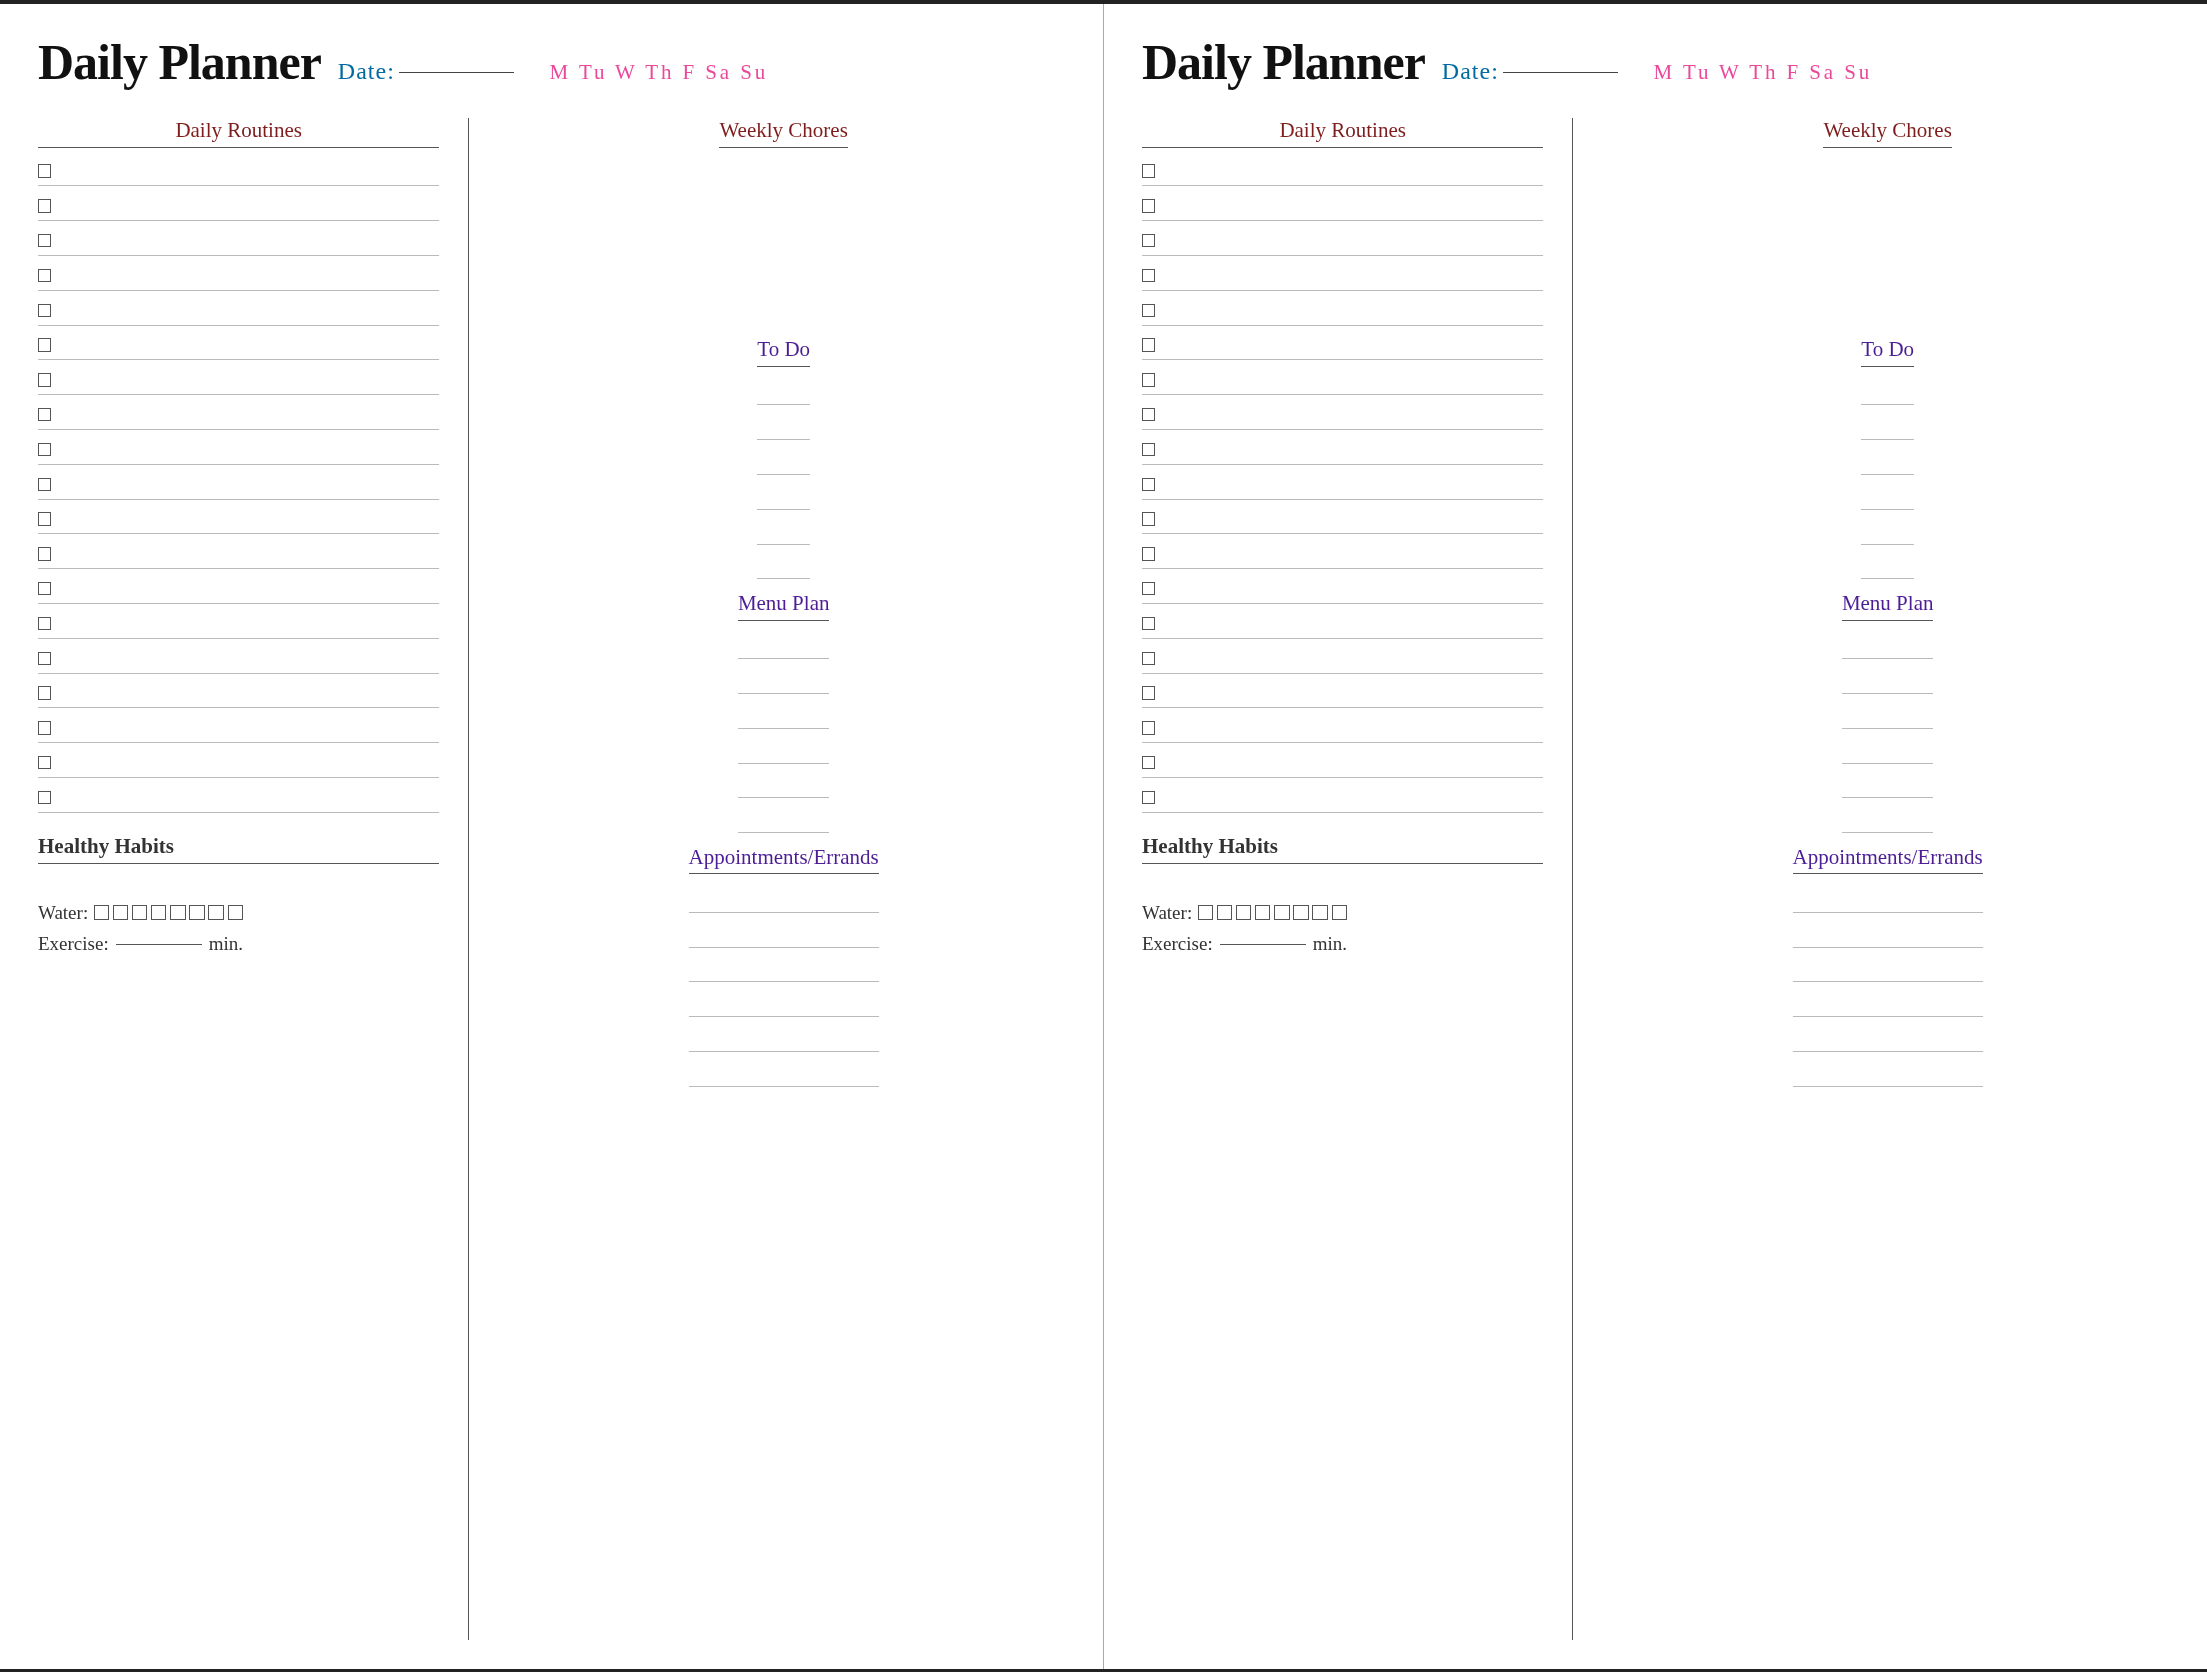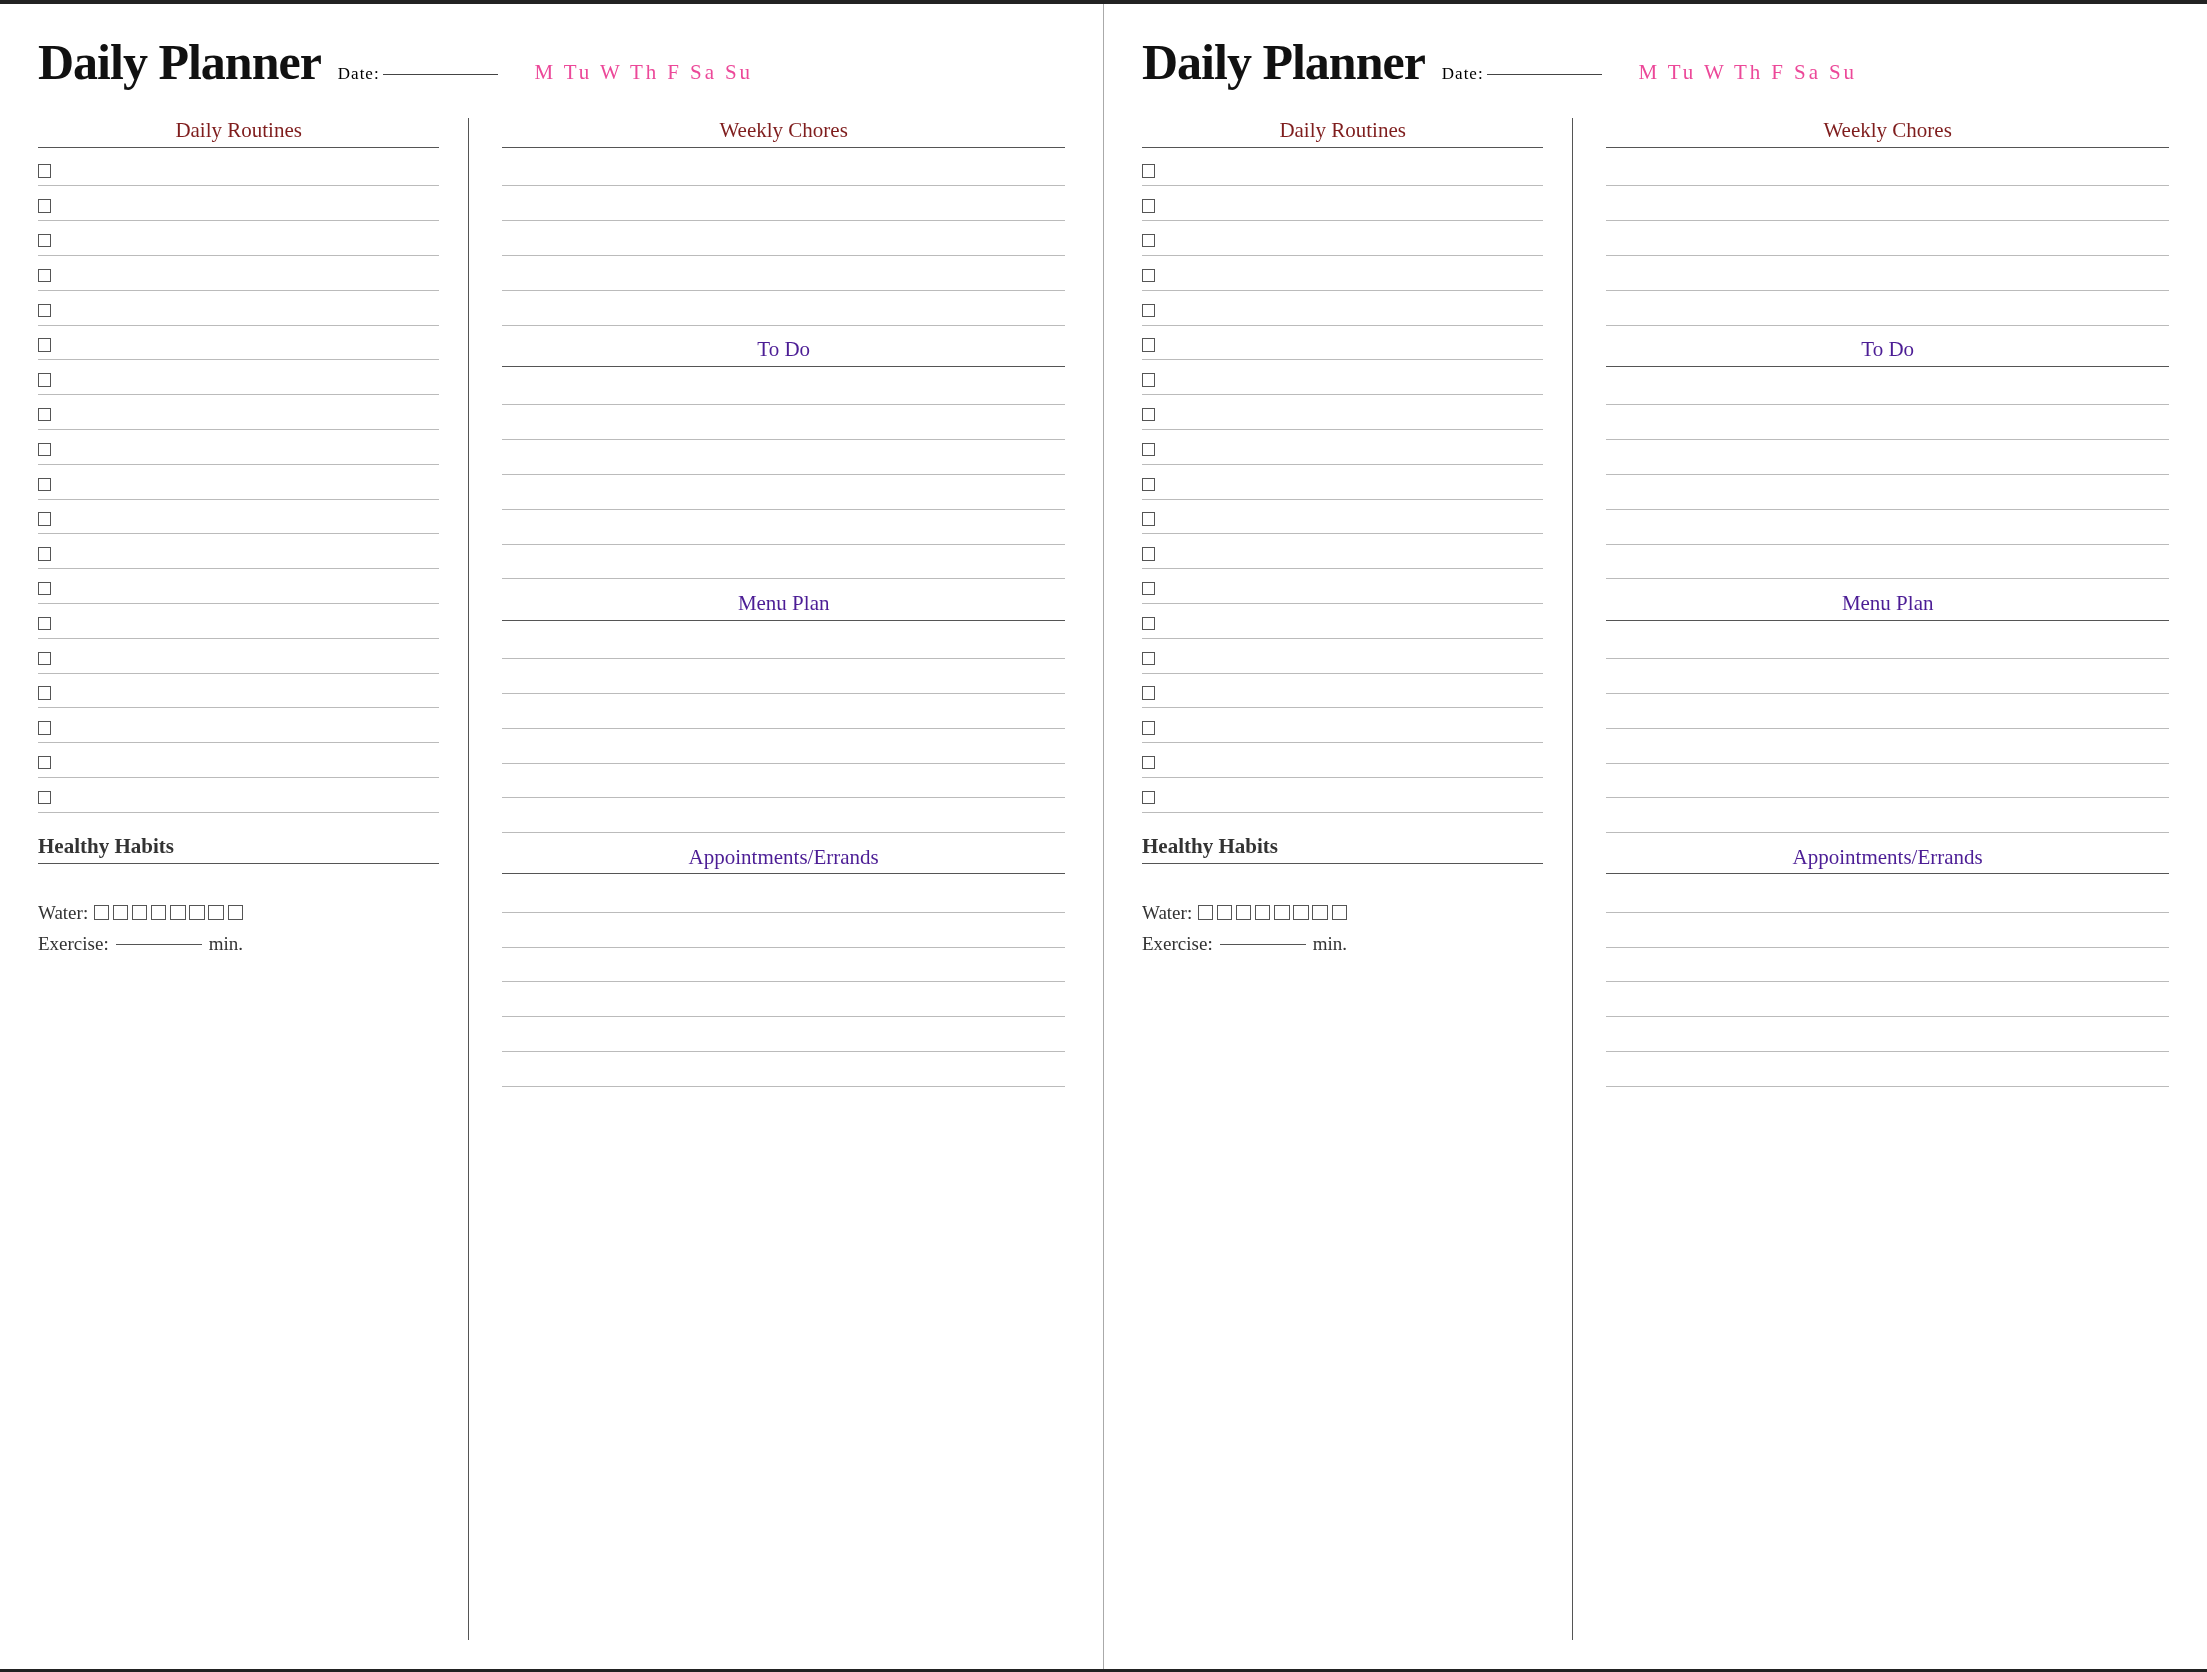--- a/index.html
+++ b/index.html
@@ -45,22 +45,22 @@
 
     .header-title {
       font-size: 50px;
       font-weight: bold;
       font-family: 'Georgia', serif;
       letter-spacing: -1px;
       color: #111;
     }
 
     .header-date {
-      font-size: 17px;
-      color: #000000;
+      font-size: 24px;
+      color: #0369a1;
       letter-spacing: 1px;
       white-space: nowrap;
     }
 
     .date-underline {
       display: inline-block;
       border-bottom: 1.4px solid #444;
       width: 115px;
       margin-left: 3.8px;
       vertical-align: middle;
@@ -90,20 +90,21 @@
       padding-right: 29px;
       display: flex;
       flex-direction: column;
     }
 
     .right-col {
       flex: 1;
       padding-left: 33px;
       display: flex;
       flex-direction: column;
+      align-items: center;
     }
 
     
     .section-header {
       text-align: center;
       font-size: 21px;
       color: #7f1d1d;
       border-bottom: 1.4px solid #555;
       padding-bottom: 3.8px;
       margin-bottom: 7.6px;

